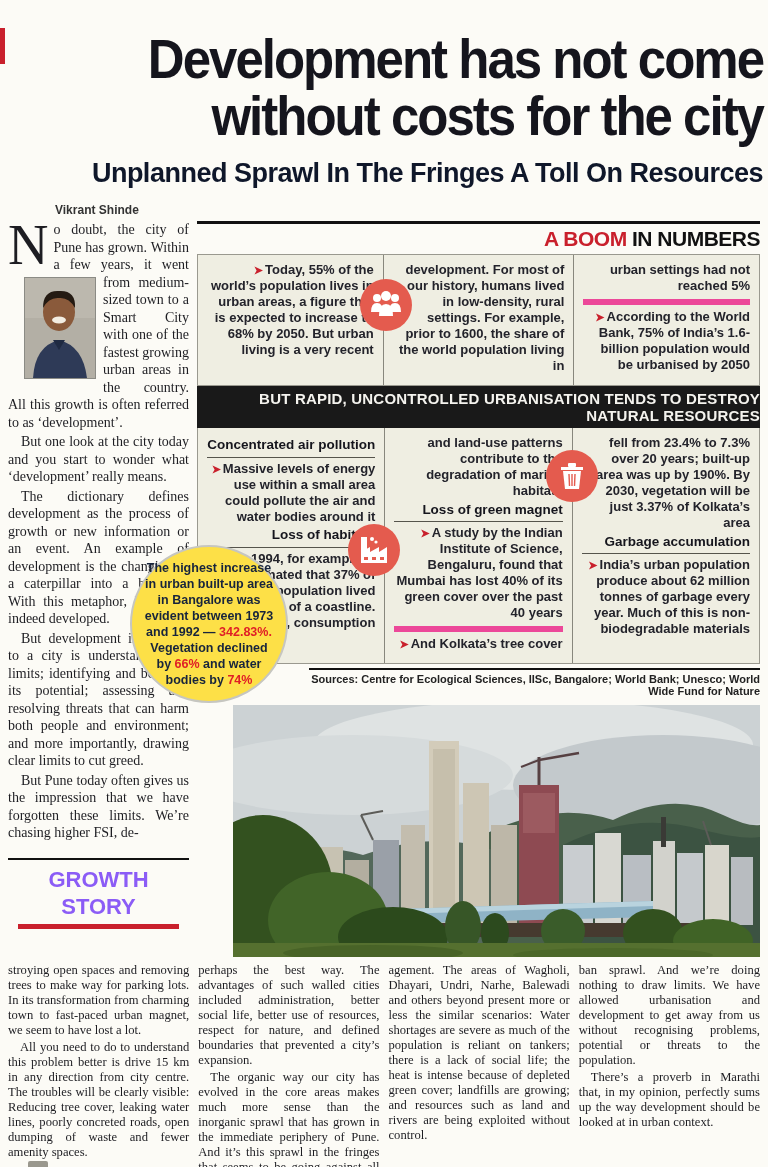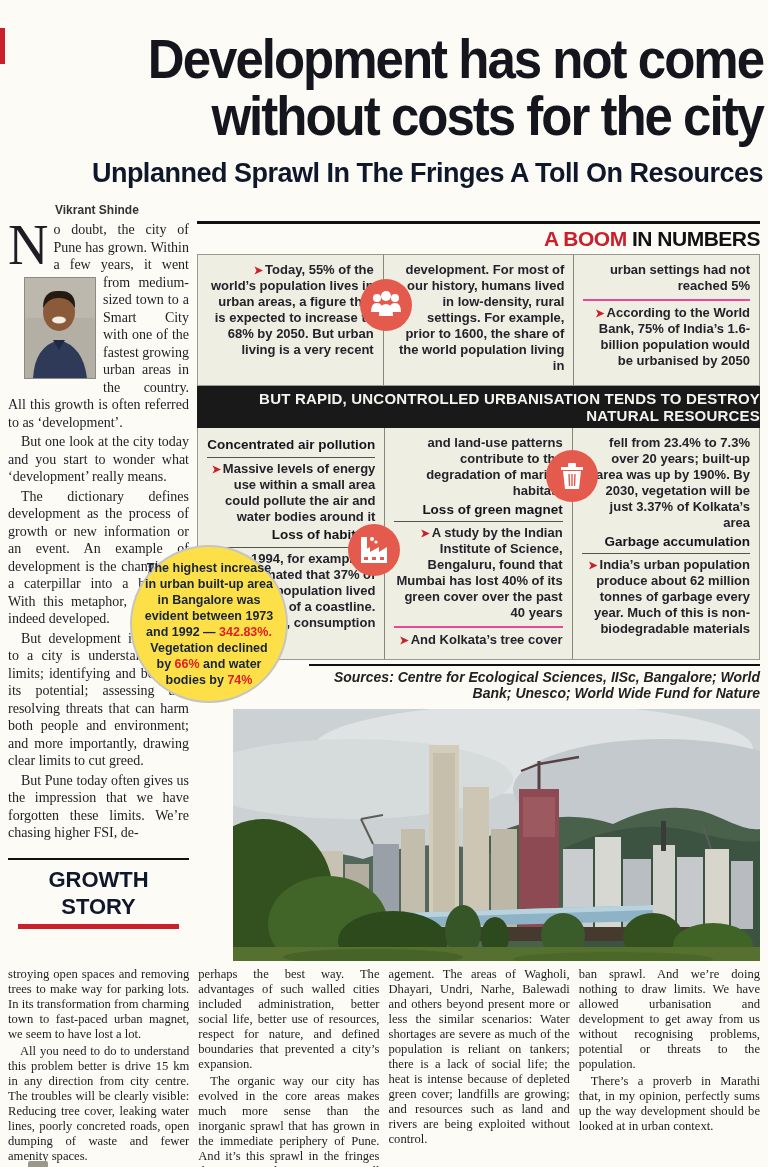--- a/index.html
+++ b/index.html
@@ -48,21 +48,21 @@
   .author-photo{
     float:left;width:72px;height:102px;
     border:1px solid #8b8b85;background:#b5b1a8;
     margin:3px 7px 2px 16px;box-sizing:border-box;
   }
   .growth-story{margin-top:16px;}
   .growth-rule{border-top:2px solid #111;margin-bottom:6px;}
   .growth-title{
     font-family:"Liberation Sans", sans-serif;
     font-weight:800;font-size:22px;letter-spacing:0px;
-    color:#0f172a;text-align:center;
+    color:#8b5cf6;text-align:center;
     border-bottom:5px solid #c9202c;
     padding-bottom:3px;margin:0 10px;
   }
 
   
   .info-toprule{border-top:3px solid #111;margin-bottom:3px;}
   .boom-heading{
     font-family:"Liberation Sans", sans-serif;
     font-weight:800;font-size:21px;letter-spacing:-0.5px;margin:1px 0 3px 2px;color:#111;
   }
@@ -71,39 +71,39 @@
     background:#efeee2;border:1px solid #9a998f;
     font-family:"Liberation Sans", sans-serif;
     font-size:13px;line-height:1.23;font-weight:600;color:#23232b;
     display:flex;position:relative;
   }
   .info-col{flex:1;padding:7px 9px 8px 9px;}
   .info-col + .info-col{border-left:1px solid #88877d;}
   .fact{margin:0 0 3px 0;}
   .fact .arrow{color:#c9202c;font-size:11px;margin-right:2px;}
   .fact .b{font-weight:800;}
-  .fact-sep{border-top:2px solid #ec4899;padding-top:4px;margin-top:5px;}
+  .fact-sep{border-top:6px solid #ec4899;padding-top:4px;margin-top:5px;}
   .info-h{
     font-weight:800;font-size:13.5px;margin:2px 0 3px 0;
     border-bottom:1px solid #55544c;padding-bottom:3px;color:#15151d;
   }
   .banner{
     background:#191919;color:#f4f3ee;
     font-family:"Liberation Sans", sans-serif;
     font-weight:800;font-size:15px;letter-spacing:0.2px;
     padding:4px 0 4px 12px;
   }
   .icon-circle{
     position:absolute;border-radius:50%;
     background:#e45b4e;display:flex;align-items:center;justify-content:center;
     z-index:3;
   }
   .sources{
     font-family:"Liberation Sans", sans-serif;
-    font-style:italic;font-weight:600;font-size:14px;color:#222;
+    font-weight:600;font-size:11px;color:#222;
     border-top:2px solid #111;
     margin:4px 0 0 112px;padding-top:3px;
   }
 
   
   .photo-wrap{margin:8px 0 0 36px;width:527px;position:relative;}
   .photo{display:block;width:527px;height:252px;background:#cfd4d5;}
   .caption{
     background:#0d0d0d;color:#fff;
     font-family:"Liberation Sans", sans-serif;

